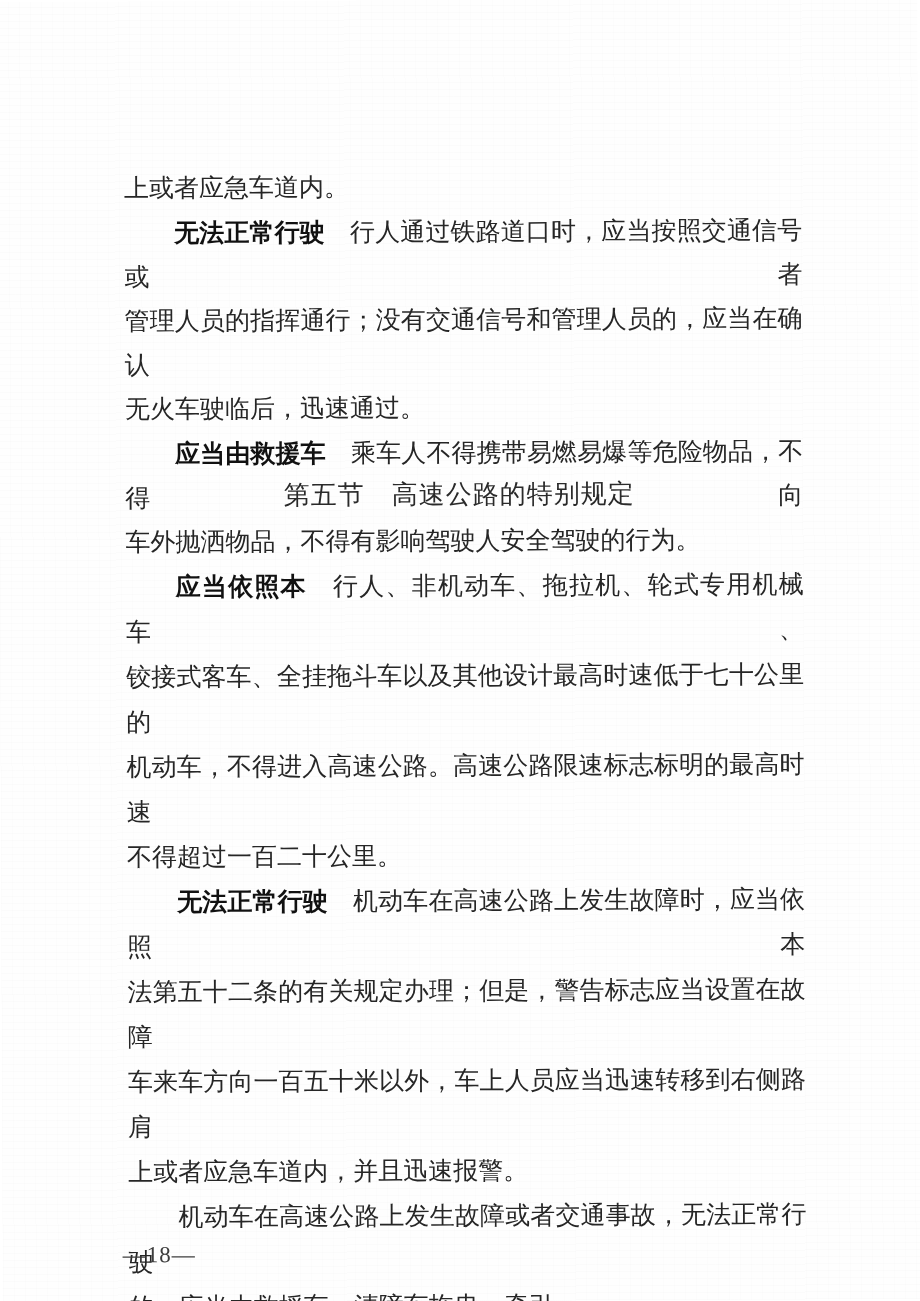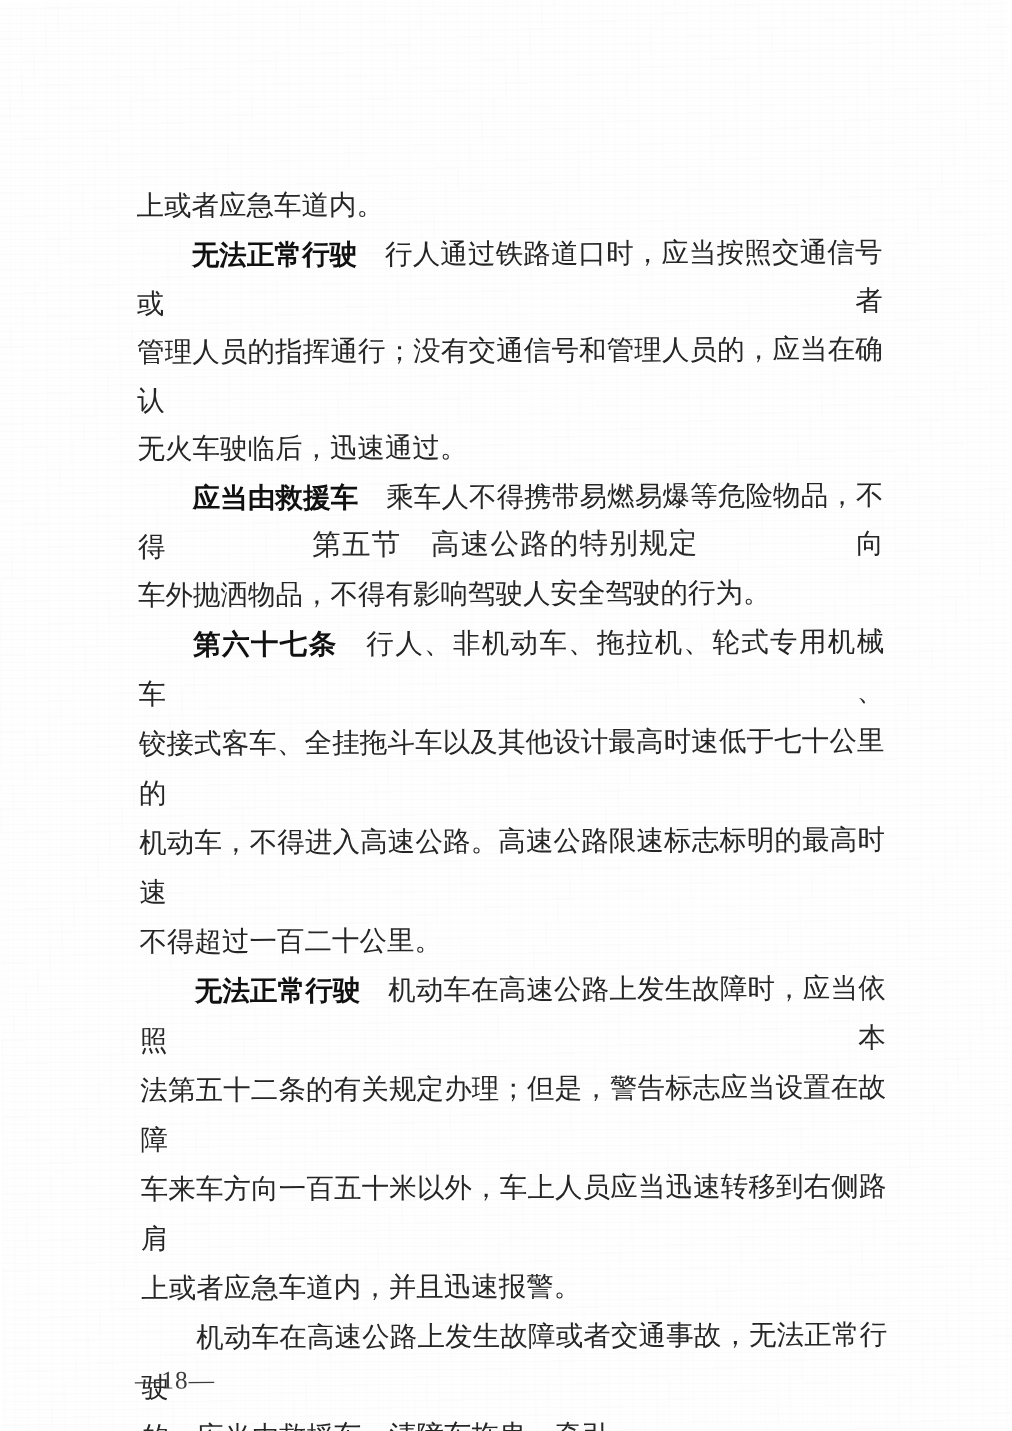--- a/index.html
+++ b/index.html
@@ -99,21 +99,21 @@
       <div class="doc-line fill indent"><span class="article-no">无法正常行驶</span><span>　行人通过铁路道口时，应当按照交通信号或者</span></div>
       <div class="doc-line fill"><span>管理人员的指挥通行；没有交通信号和管理人员的，应当在确认</span></div>
       <div class="doc-line"><span>无火车驶临后，迅速通过。</span></div>
       <div class="doc-line fill indent"><span class="article-no">应当由救援车</span><span>　乘车人不得携带易燃易爆等危险物品，不得向</span></div>
       <div class="doc-line"><span>车外抛洒物品，不得有影响驾驶人安全驾驶的行为。</span></div>
     </div>
 
   <h2 class="section-heading">第五节　高速公路的特别规定</h2>
 
   <div class="text-block block-bottom" id="block-bottom">
-      <div class="doc-line fill indent"><span class="article-no">第六十七条</span><span>　行人、非机动车、拖拉机、轮式专用机械车、</span></div>
+      <div class="doc-line fill indent"><span class="article-no">应当依照本</span><span>　行人、非机动车、拖拉机、轮式专用机械车、</span></div>
       <div class="doc-line fill"><span>铰接式客车、全挂拖斗车以及其他设计最高时速低于七十公里的</span></div>
       <div class="doc-line fill"><span>机动车，不得进入高速公路。高速公路限速标志标明的最高时速</span></div>
       <div class="doc-line"><span>不得超过一百二十公里。</span></div>
       <div class="doc-line fill indent"><span class="article-no">无法正常行驶</span><span>　机动车在高速公路上发生故障时，应当依照本</span></div>
       <div class="doc-line fill"><span>法第五十二条的有关规定办理；但是，警告标志应当设置在故障</span></div>
       <div class="doc-line fill"><span>车来车方向一百五十米以外，车上人员应当迅速转移到右侧路肩</span></div>
       <div class="doc-line"><span>上或者应急车道内，并且迅速报警。</span></div>
       <div class="doc-line fill indent"><span>机动车在高速公路上发生故障或者交通事故，无法正常行驶</span></div>
       <div class="doc-line"><span>的，应当由救援车、清障车拖曳、牵引。</span></div>
     </div>

